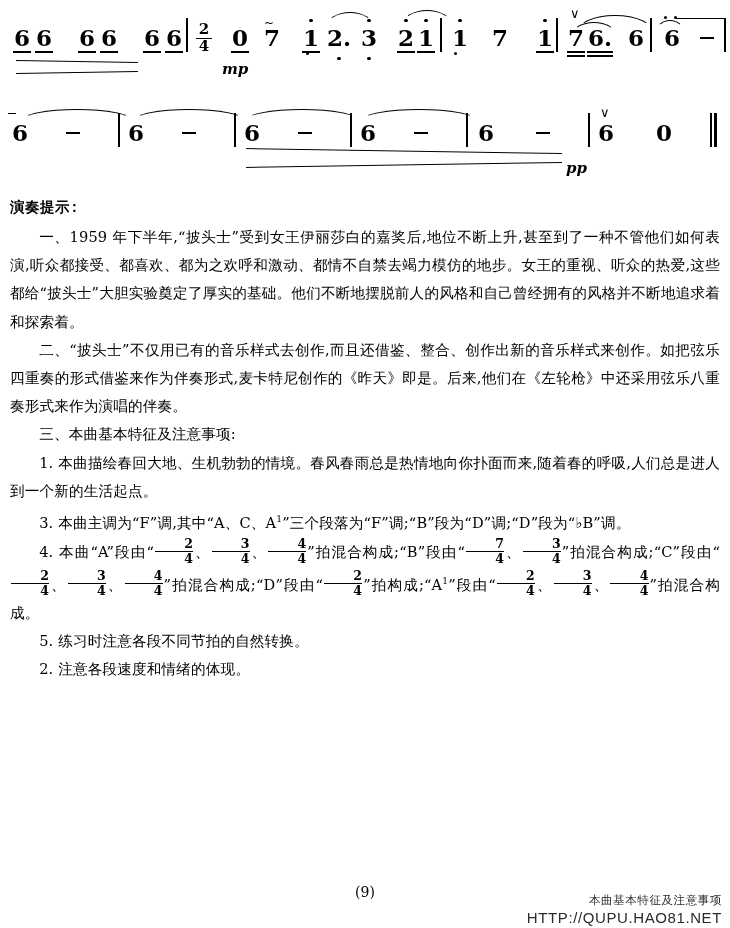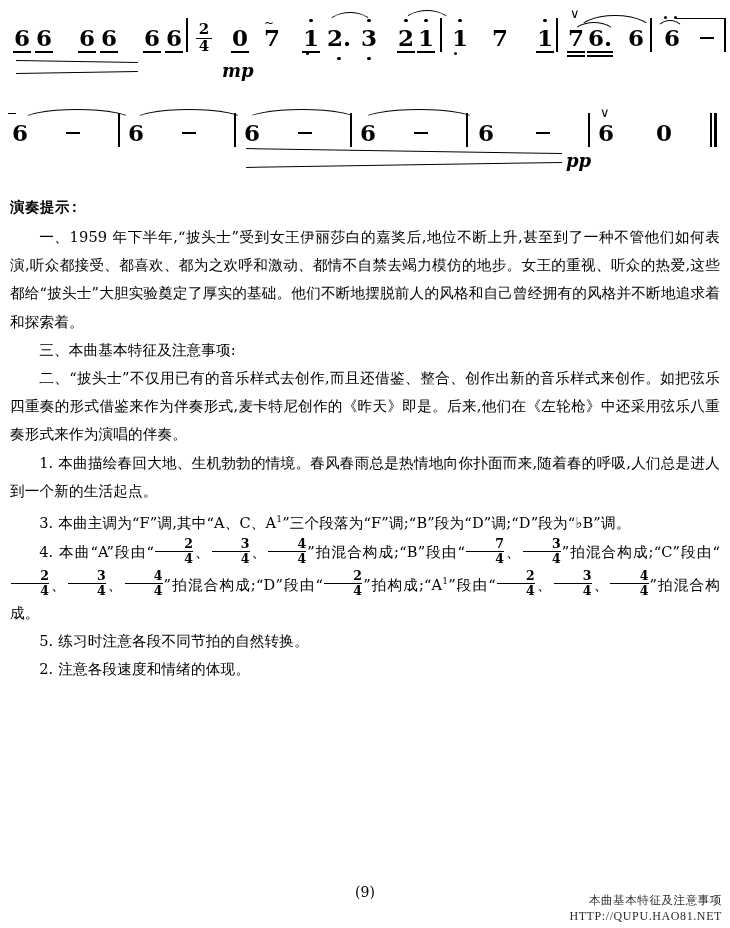--- a/index.html
+++ b/index.html
@@ -146,21 +146,21 @@
     transform-origin: right center;
   }
   .hairpin .t { top: 0; transform: rotate(0.9deg); }
   .hairpin .b { bottom: 0; transform: rotate(-0.9deg); }
 
   .dyn {
     position: absolute;
     font-family: "DejaVu Serif", serif;
     font-style: italic;
     font-weight: bold;
-    font-size: 18px;
+    font-size: 15px;
   }
 
   
   .timesig {
     position: absolute;
     font-family: "DejaVu Serif", serif;
     font-weight: bold;
     font-size: 15px;
     line-height: 1.05;
     text-align: center;
@@ -245,22 +245,22 @@
     text-align: right;
     color: #2b2b2b;
   }
   .watermark .wm-cn {
     font-family: "DejaVu Sans", sans-serif;
     font-size: 11.5px;
     letter-spacing: 0.6px;
     display: block;
   }
   .watermark .wm-url {
-    font-family: Liberation Serif, serif;
-    font-size: 12px;
+    font-family: Liberation Sans, sans-serif;
+    font-size: 15px;
     letter-spacing: 0.6px;
     display: block;
     margin-top: 1px;
   }
 </style>
 </head>
 <body>
 
 <div class="score">
 
@@ -361,44 +361,44 @@
       <div class="dash" style="left:414px; top:37px;"></div>
 
       <div class="bar bar-thin" style="left:466px; top:18px;"></div>
       <span class="jp" style="left:478px; top:26px;">6</span>
       <div class="dash" style="left:536px; top:37px;"></div>
 
       <div class="hairpin" style="left:246px; top:58px; width:316px;">
         <span class="t"></span>
           <span class="b"></span>
       </div>
-      <span class="dyn" style="left:566px; top:55px;">pp</span>
+      <span class="dyn" style="left:566px; top:64px;">pp</span>
 
       <div class="bar bar-thin" style="left:588px; top:18px;"></div>
       <span class="vmark" style="left:600px; top:10px;">∨</span>
       <span class="jp" style="left:598px; top:26px;">6</span>
       <span class="jp" style="left:656px; top:26px;">0</span>
 
       <div class="endbar" style="left:710px; top:18px; width:10px;">
         <i style="left:0; width:1.6px;"></i>
         <i style="left:4px; width:3.4px;"></i>
       </div>
     </div>
   </div>
 </div>
 
 <div class="prose">
 
   <p class="heading">演奏提示:</p>
 
   <p class="para indent">一、1959 年下半年,“披头士”受到女王伊丽莎白的嘉奖后,地位不断上升,甚至到了一种不管他们如何表演,听众都接受、都喜欢、都为之欢呼和激动、都情不自禁去竭力模仿的地步。女王的重视、听众的热爱,这些都给“披头士”大胆实验奠定了厚实的基础。他们不断地摆脱前人的风格和自己曾经拥有的风格并不断地追求着和探索着。</p>
 
+  <p class="para indent">二、“披头士”不仅用已有的音乐样式去创作,而且还借鉴、整合、创作出新的音乐样式来创作。如把弦乐四重奏的形式借鉴来作为伴奏形式,麦卡特尼创作的《昨天》即是。后来,他们在《左轮枪》中还采用弦乐八重奏形式来作为演唱的伴奏。</p>
+
   <p class="para indent">三、本曲基本特征及注意事项:</p>
-
-  <p class="para indent">二、“披头士”不仅用已有的音乐样式去创作,而且还借鉴、整合、创作出新的音乐样式来创作。如把弦乐四重奏的形式借鉴来作为伴奏形式,麦卡特尼创作的《昨天》即是。后来,他们在《左轮枪》中还采用弦乐八重奏形式来作为演唱的伴奏。</p>
 
   <p class="para indent">1. 本曲描绘春回大地、生机勃勃的情境。春风春雨总是热情地向你扑面而来,随着春的呼吸,人们总是进人到一个新的生活起点。</p>
 
 
   <p class="para indent"><span>3. 本曲主调为“F”调,其中“A、C、A</span><sup class="exp">1</sup><span>”三个段落为“F”调;“B”段为“D”调;“D”段为“♭B”调。</span></p>
 
   <p class="para indent"><span>4. 本曲“A”段由“</span><span class="frac"><span class="n">2</span><span class="d" style="display:block">4</span></span><span>、</span><span class="frac"><span class="n">3</span><span class="d" style="display:block">4</span></span><span>、</span><span class="frac"><span class="n">4</span><span class="d" style="display:block">4</span></span><span>”拍混合构成;“B”段由“</span><span class="frac"><span class="n">7</span><span class="d" style="display:block">4</span></span><span>、</span><span class="frac"><span class="n">3</span><span class="d" style="display:block">4</span></span><span>”拍混合构成;“C”段由“</span><span class="frac"><span class="n">2</span><span class="d" style="display:block">4</span></span><span>、</span><span class="frac"><span class="n">3</span><span class="d" style="display:block">4</span></span><span>、</span><span class="frac"><span class="n">4</span><span class="d" style="display:block">4</span></span><span>”拍混合构成;“D”段由“</span><span class="frac"><span class="n">2</span><span class="d" style="display:block">4</span></span><span>”拍构成;“A</span><sup class="exp">1</sup><span>”段由“</span><span class="frac"><span class="n">2</span><span class="d" style="display:block">4</span></span><span>、</span><span class="frac"><span class="n">3</span><span class="d" style="display:block">4</span></span><span>、</span><span class="frac"><span class="n">4</span><span class="d" style="display:block">4</span></span><span>”拍混合构成。</span></p>
 
   <p class="para indent">5. 练习时注意各段不同节拍的自然转换。</p>
 

